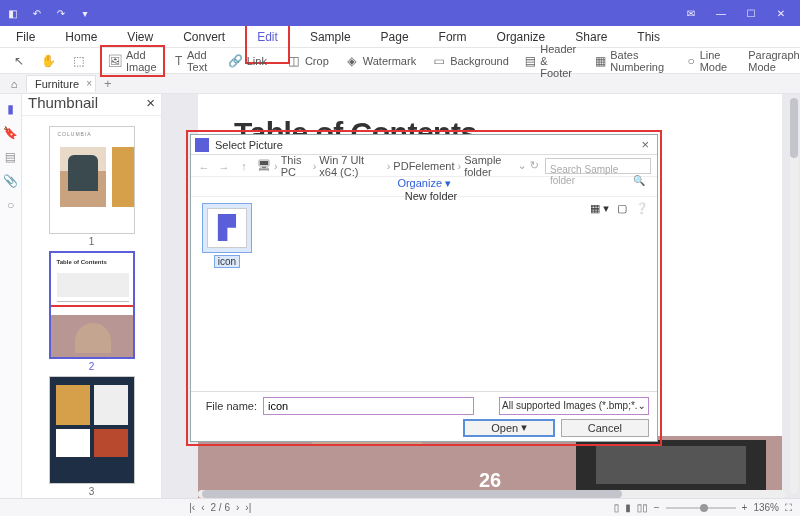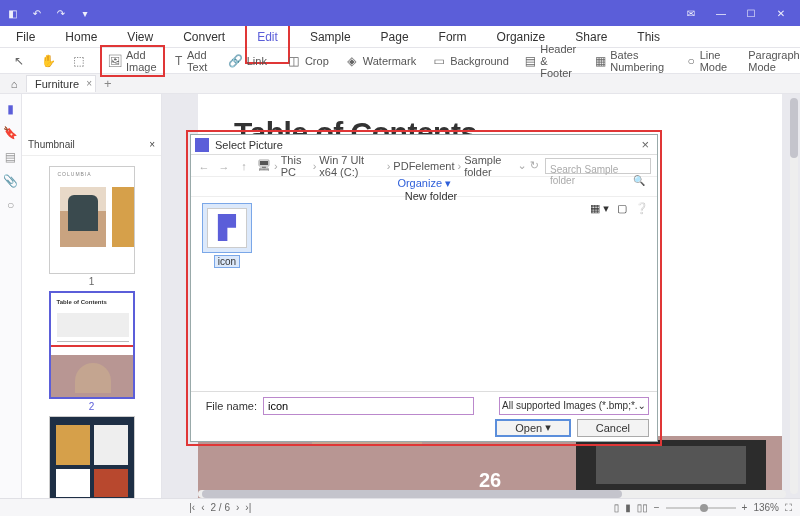--- a/index.html
+++ b/index.html
@@ -32,21 +32,21 @@
 .doc-tab .x { position:absolute; right:3px; top:2px; font-size:10px; color:#888; }
 .tab-add { padding:0 8px; color:#888; font-size:13px; }
 
 
 .main { display:flex; height:calc(516px - 26px - 22px - 26px - 20px - 18px); }
 .sidetools { width:22px; background:#fafafc; border-right:1px solid #e5e5ea; display:flex; flex-direction:column; align-items:center; gap:10px; padding-top:8px; }
 .sidetools span { width:14px; height:14px; display:flex; align-items:center; justify-content:center; color:#999; font-size:12px; }
 .sidetools span.active { color:#5b5ed9; }
 
 .thumb-panel { width:140px; background:#fff; border-right:1px solid #e5e5ea; display:flex; flex-direction:column; }
-.thumb-hdr { height:22px; display:flex; align-items:center; justify-content:space-between; padding:0 6px; font-size:10px; color:#444; border-bottom:1px solid #eee;margin-top:40px; }
+.thumb-hdr { height:22px; display:flex; align-items:flex-start; justify-content:space-between; padding:0 6px; font-size:15px; color:#444; border-bottom:1px solid #eee; }
 .thumbs { flex:1; overflow:hidden; padding:6px 0; }
 .thumb { width:86px; height:108px; margin:4px auto 2px; border:1px solid #ccc; background:#fff; position:relative; overflow:hidden; }
 .thumb.sel { border:2px solid #5b5ed9; }
 .thumb-num { text-align:center; font-size:10px; color:#666; margin-bottom:4px; }
 .thumb-num.sel { color:#5b5ed9; }
 
 
 .t1-top { position:absolute; top:4px; left:8px; font-size:5px; color:#888; letter-spacing:1px; }
 .t1-img { position:absolute; left:10px; top:20px; width:46px; height:60px; background:linear-gradient(180deg,#e8d9c8 40%,#c9a380 40%); }
 .t1-img::after { content:""; position:absolute; left:8px; top:8px; width:30px; height:36px; background:#3a4a4e; border-radius:6px 6px 0 0; }
@@ -100,21 +100,21 @@
 .file-ico .inner { width:40px; height:40px; background:#fff; border:1px solid #ccc; display:flex; align-items:center; justify-content:center; }
 .file-ico .glyph { font-size:22px; font-weight:bold; color:#5b5ed9; }
 .file-lbl { font-size:10px; margin-top:2px; background:#dce9fb; border:1px solid #7aa7e8; display:inline-block; padding:0 3px; }
 .dlg-foot { height:50px; border-top:1px solid #ddd; padding:4px 8px; display:flex; flex-direction:column; gap:4px; justify-content:center; }
 .dlg-row { display:flex; align-items:center; gap:6px; }
 .dlg-row label { font-size:11px; width:58px; text-align:right; }
 .dlg-row input { height:18px; border:1px solid #b8c; font-size:11px; padding:0 4px; background:#fff; }
 .fname { flex:1; }
 .ftype { width:150px; border:1px solid #b8c; height:18px; font-size:10px; padding:0 2px; color:#333; background:#fff; display:flex; align-items:center; justify-content:space-between;margin-left:19px; }
 .dlg-btns { display:flex; gap:6px; margin-left:auto; }
-.dlg-btn { height:18px; padding:0 18px; border:1px solid #aaa; background:#f3f3f3; font-size:11px; display:flex; align-items:center; }
+.dlg-btn { height:18px; padding:0 26px; border:1px solid #aaa; background:#f3f3f3; font-size:11px; display:flex; align-items:center; }
 .dlg-btn.primary { border:2px solid #5b8edb; }
 
 
 .status { height:18px; background:#f6f6f8; border-top:1px solid #e0e0e5; display:flex; align-items:center; padding:0 8px; font-size:10px; color:#666; position:absolute; bottom:0; left:0; right:0; }
 .status .mid { margin:0 auto; display:flex; align-items:center; gap:6px; }
 .status .zoom { margin-left:auto; display:flex; align-items:center; gap:6px; }
 .zline { width:70px; height:2px; background:#ccc; position:relative; }
 .zline::after { content:""; position:absolute; left:34px; top:-3px; width:8px; height:8px; background:#999; border-radius:50%; }
 </style>
 </head>

